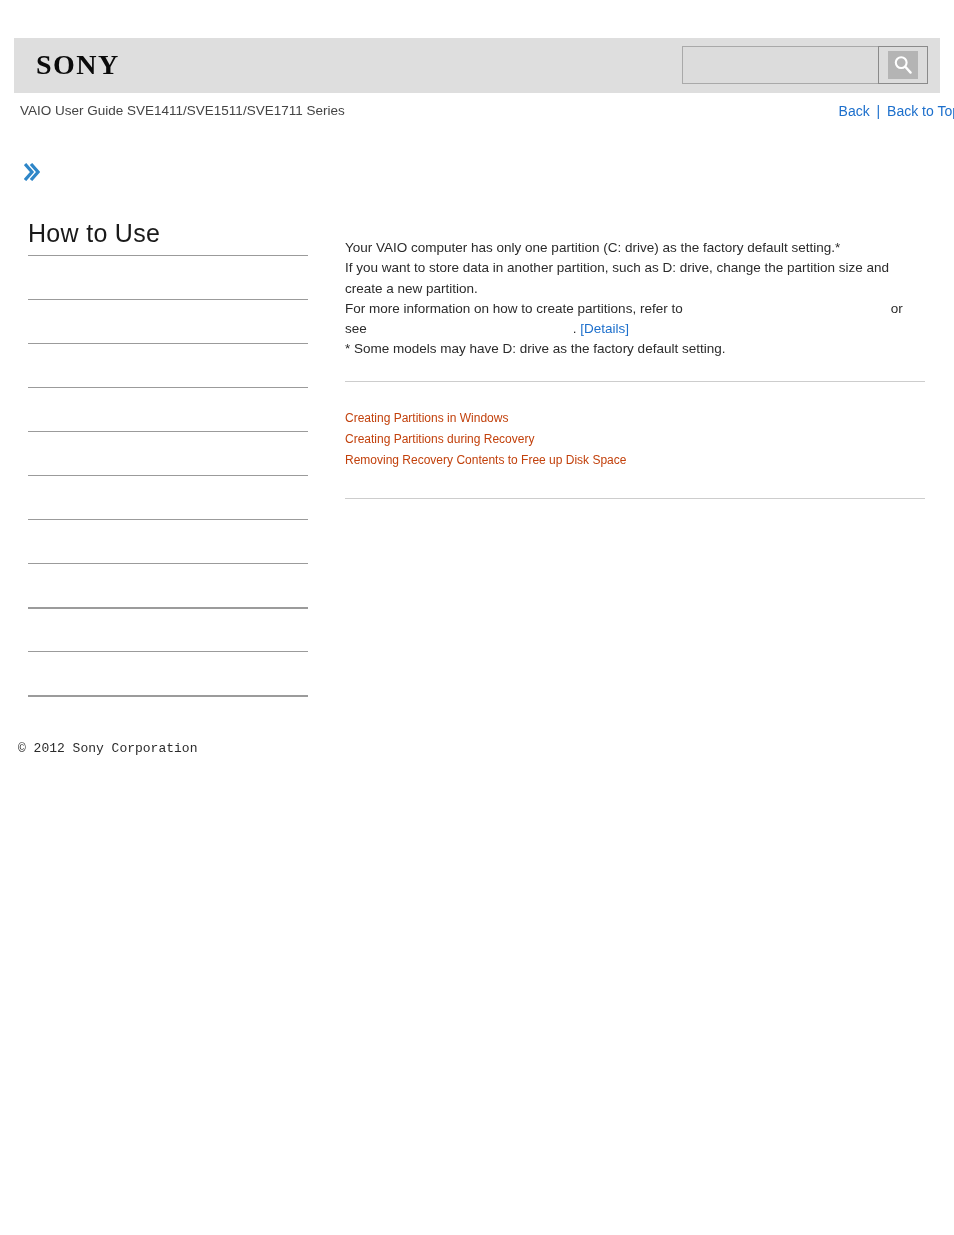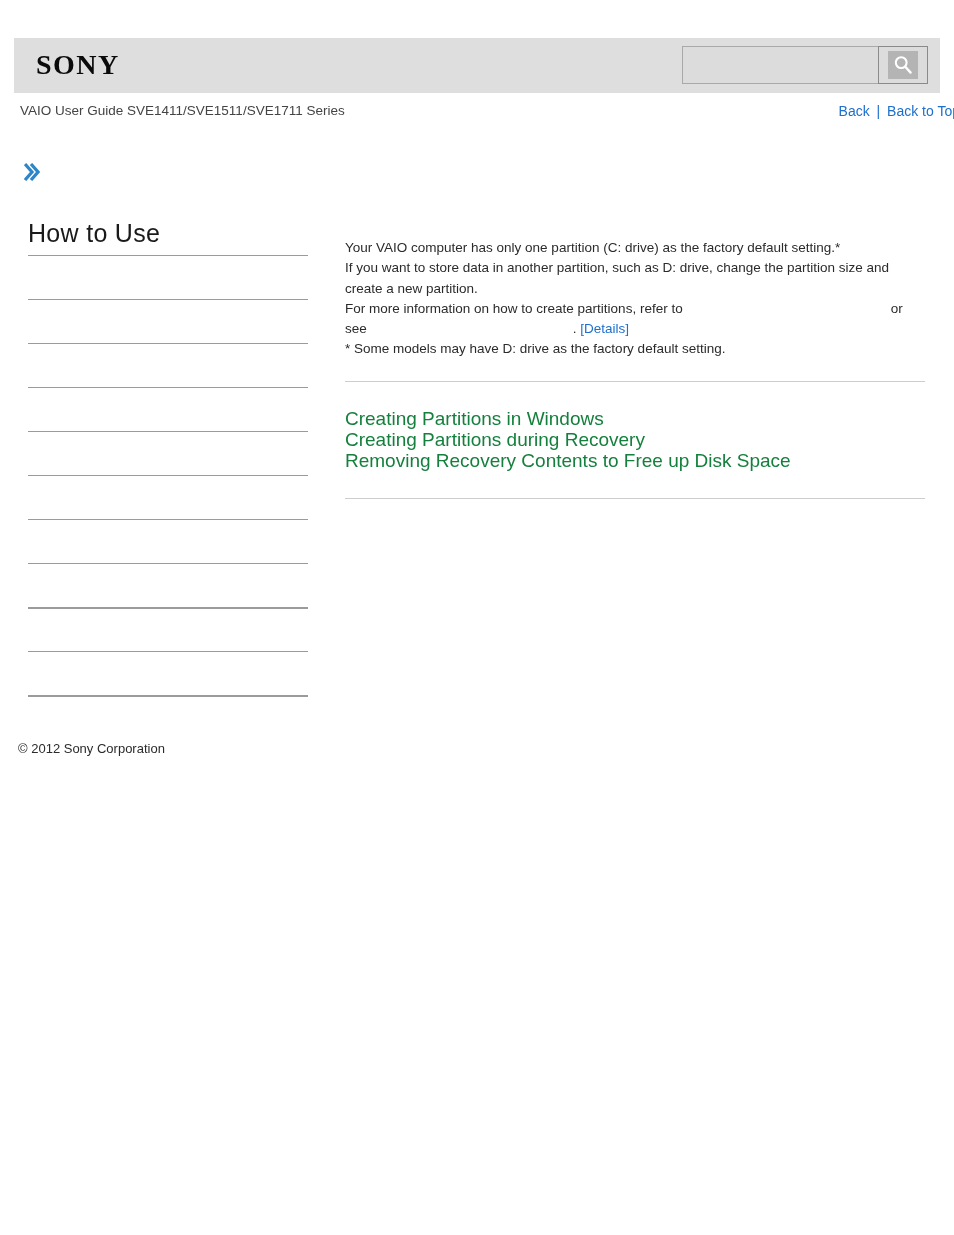--- a/index.html
+++ b/index.html
@@ -169,20 +169,21 @@
 
   
   .copyright {
     position: absolute;
     left: 18px;
     top: 740px;
     font-size: 13px;
     color: #2b2b2b;
     line-height: 18px;
     white-space: nowrap;
+    font-family: Liberation Mono, monospace;
   }
 
   
   .content {
     position: absolute;
     left: 345px;
     top: 238px;
     width: 580px;
   }
   .content p {
@@ -202,23 +203,23 @@
     border: none;
     border-top: 1px solid #cdcdcd;
     margin: 21px 0 0 0;
     height: 0;
   }
   .related-links {
     margin-top: 26px;
   }
   .related-links a {
     display: block;
-    font-size: 19px;
+    font-size: 12px;
     line-height: 21px;
-    color: #15803d;
+    color: #c2410c;
     text-decoration: none;
     margin-bottom: 0px;
   }
   .related-rule {
     border: none;
     border-top: 1px solid #cdcdcd;
     margin: 27px 0 0 0;
     height: 0;
   }
 

